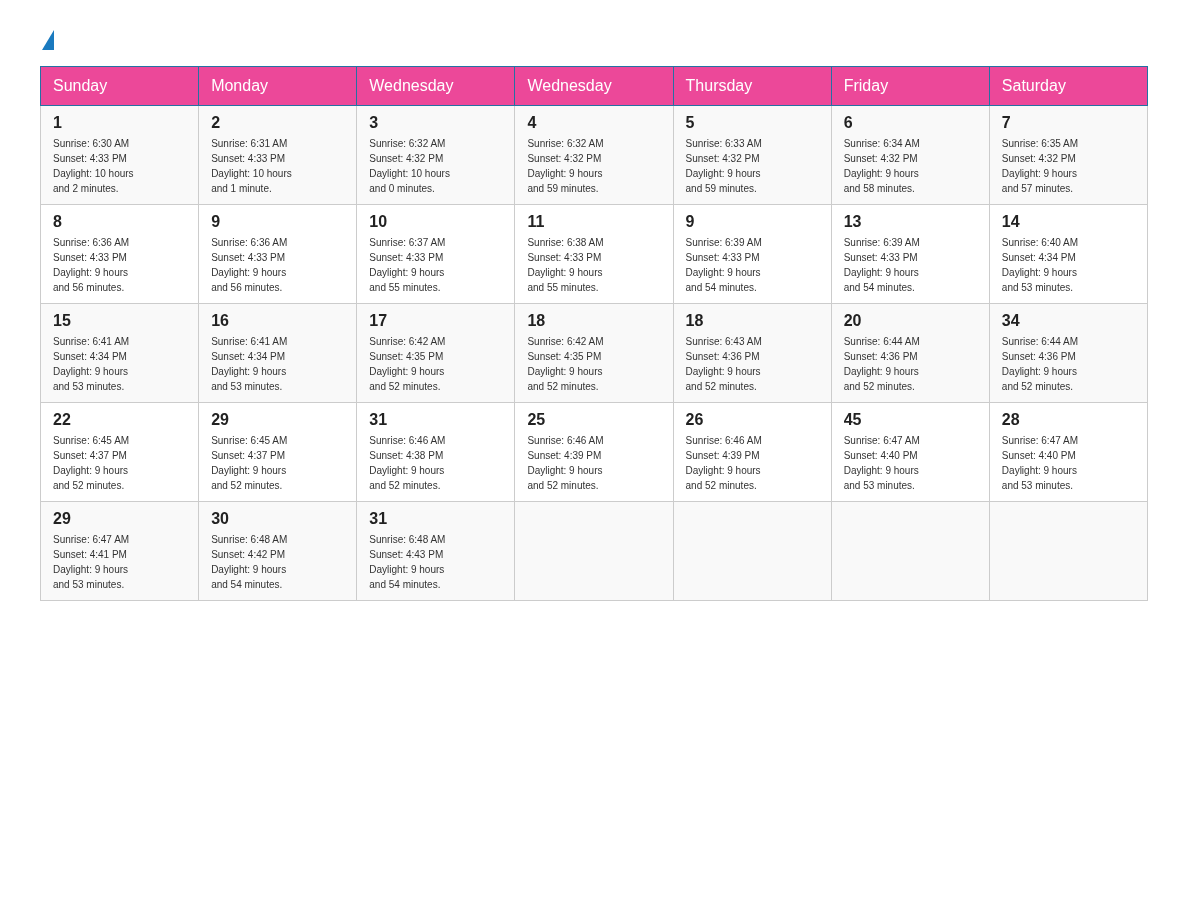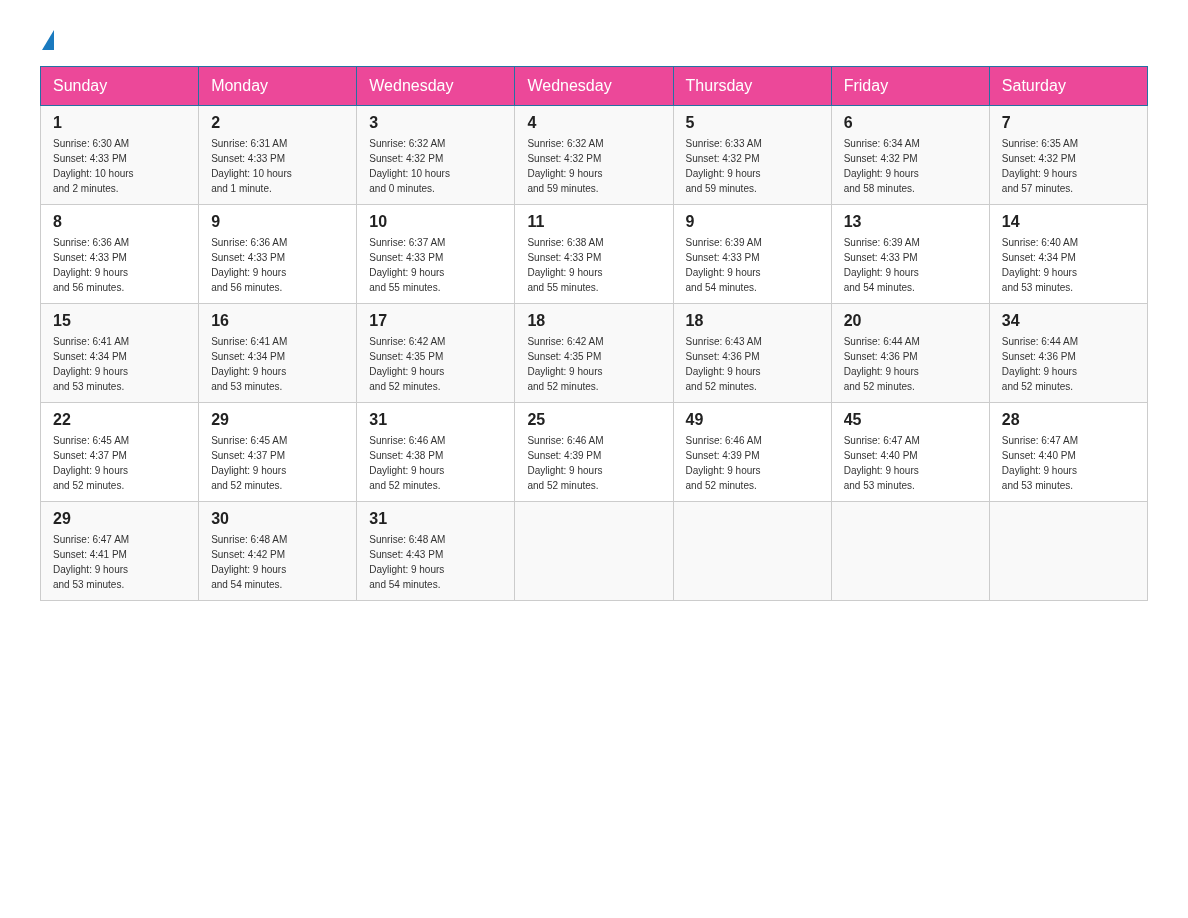--- a/index.html
+++ b/index.html
@@ -232,21 +232,21 @@
       </td>
         <td>
         <div class="day-number">31</div>
         <div class="day-info">Sunrise: 6:46 AM<br>Sunset: 4:38 PM<br>Daylight: 9 hours<br>and 52 minutes.</div>
       </td>
         <td>
         <div class="day-number">25</div>
         <div class="day-info">Sunrise: 6:46 AM<br>Sunset: 4:39 PM<br>Daylight: 9 hours<br>and 52 minutes.</div>
       </td>
         <td>
-        <div class="day-number">49</div>
+        <div class="day-number">26</div>
         <div class="day-info">Sunrise: 6:46 AM<br>Sunset: 4:39 PM<br>Daylight: 9 hours<br>and 52 minutes.</div>
       </td>
         <td>
         <div class="day-number">45</div>
         <div class="day-info">Sunrise: 6:47 AM<br>Sunset: 4:40 PM<br>Daylight: 9 hours<br>and 53 minutes.</div>
       </td>
         <td>
         <div class="day-number">28</div>
         <div class="day-info">Sunrise: 6:47 AM<br>Sunset: 4:40 PM<br>Daylight: 9 hours<br>and 53 minutes.</div>
       </td>

